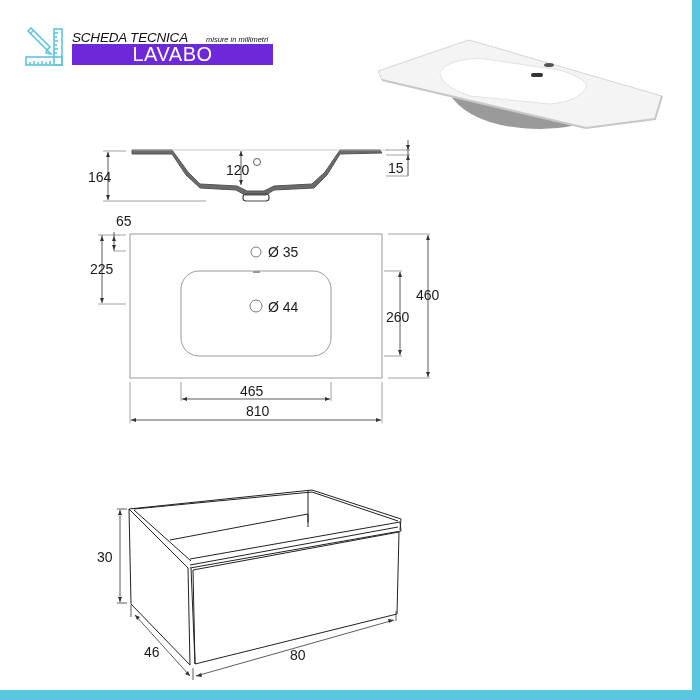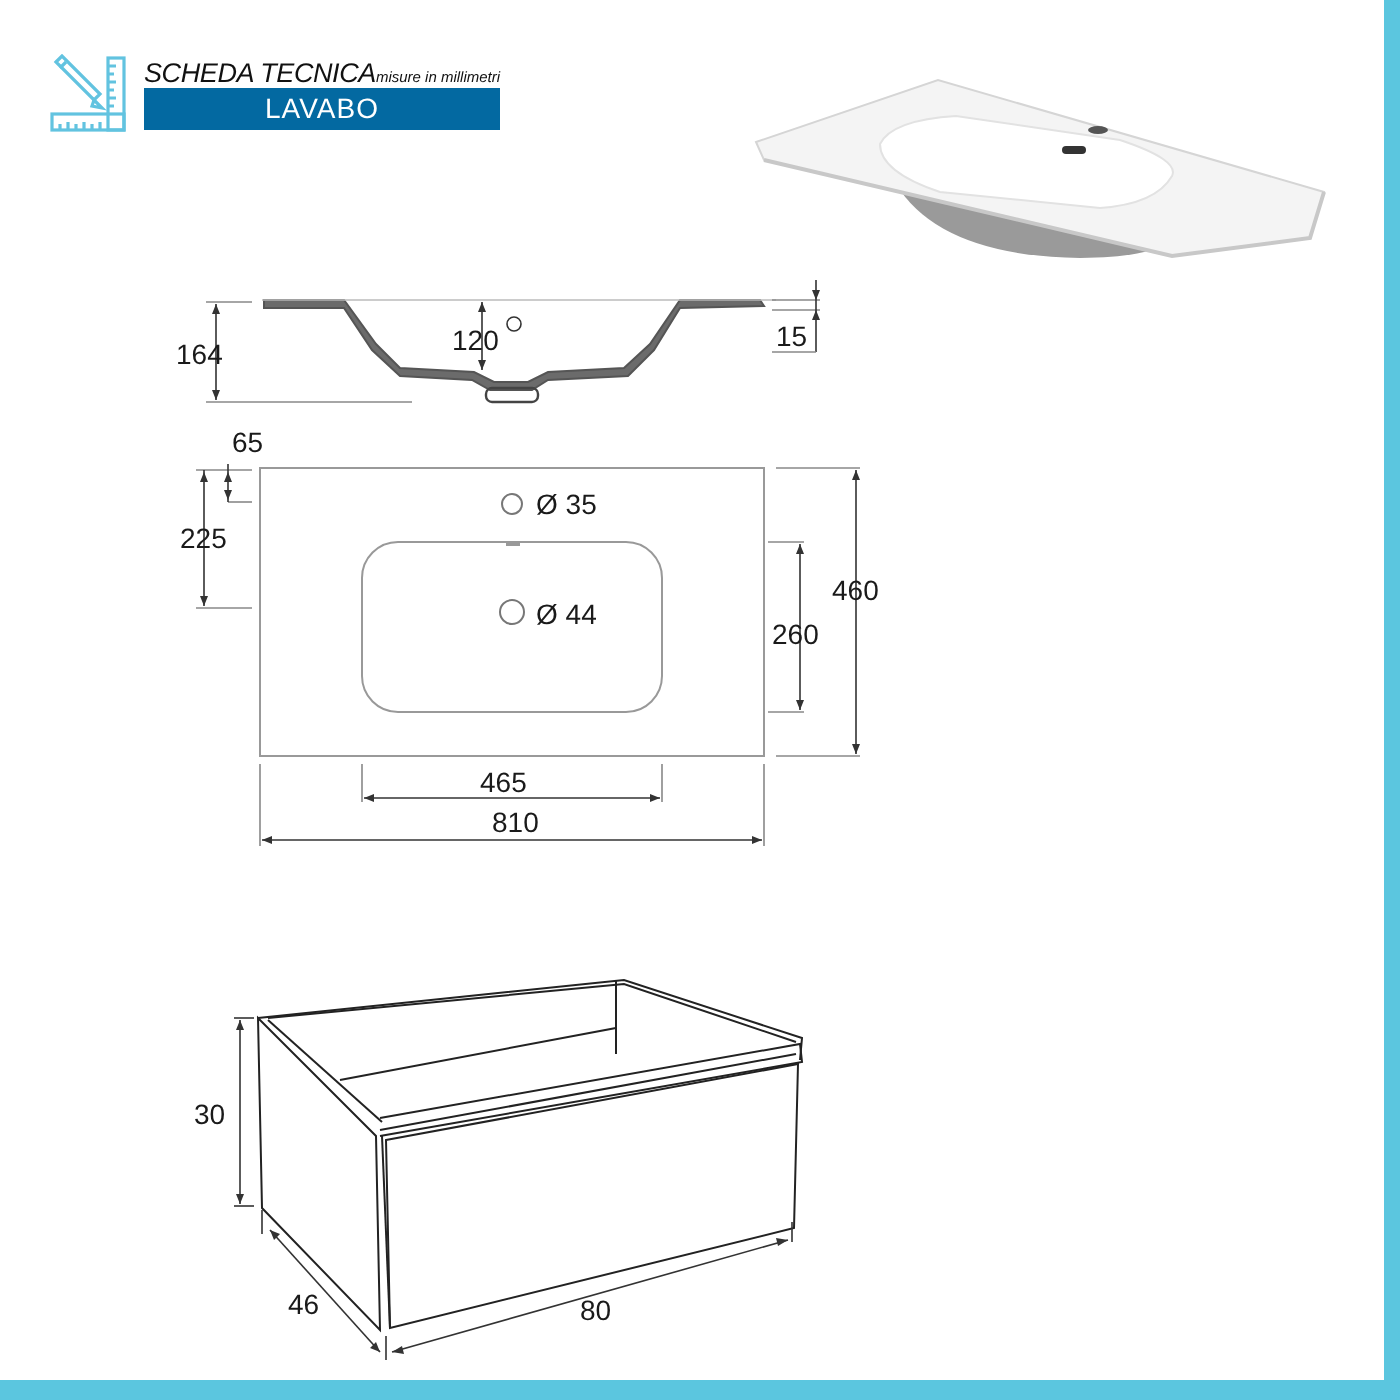--- a/index.html
+++ b/index.html
@@ -3,23 +3,23 @@
 <meta charset="utf-8">
 <style>
   html, body { margin:0; padding:0; }
   body { width:700px; height:700px; position:relative; background:#ffffff; overflow:hidden;
          font-family:"Liberation Sans", sans-serif; }
   .frame-right { position:absolute; left:692px; top:0; width:8px; height:700px; background:#5bc6df; }
   .frame-bottom { position:absolute; left:0; top:690px; width:700px; height:10px; background:#5bc6df; }
   .header-icon { position:absolute; left:24px; top:27px; width:42px; height:40px; }
   .header-title { position:absolute; left:72px; top:28px; white-space:nowrap; color:#111; }
   .header-title .main { font-size:13.5px; font-style:italic; letter-spacing:-0.2px;text-align:right; }
-  .header-title .sub { font-size:7.5px; font-style:italic; margin-left:0; }
-  .header-banner { position:absolute; left:72px; top:44px; width:178px; height:21px; background:#0369a1;
-                   color:#fff; font-size:14px; line-height:21px; text-align:center; letter-spacing:0.5px; }
+  .header-title .sub { font-size:7.5px; font-style:italic; margin-left:18px; }
+  .header-banner { position:absolute; left:72px; top:44px; width:201px; height:21px; background:#6d28d9;
+                   color:#fff; font-size:20px; line-height:21px; text-align:center; letter-spacing:0.5px; }
   svg.drawing { position:absolute; left:0; top:0; }
   .dim { font-family:"Liberation Sans", sans-serif; font-size:14px; fill:#1a1a1a; }
 </style>
 </head>
 <body>
 
 <div class="frame-right"></div>
 <div class="frame-bottom"></div>
 
 <svg class="header-icon" viewBox="0 0 42 40">

